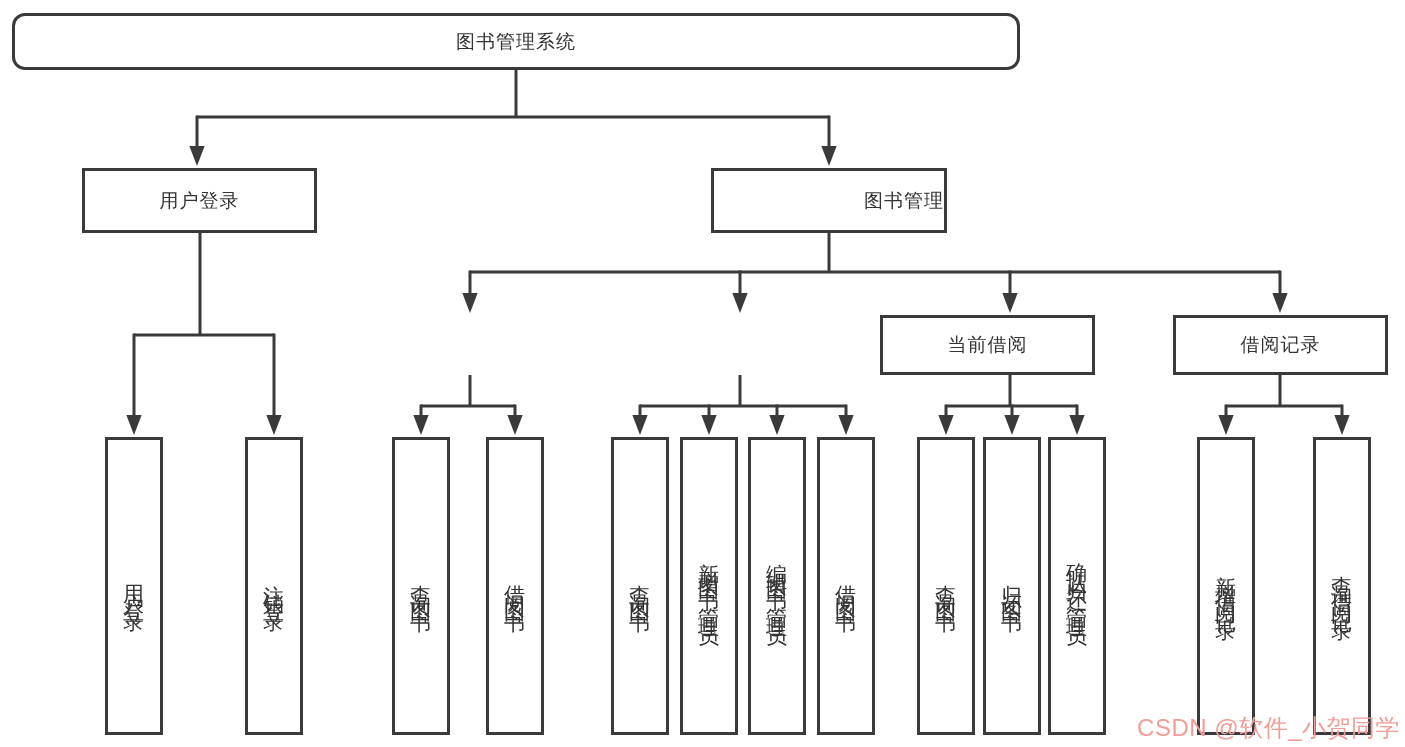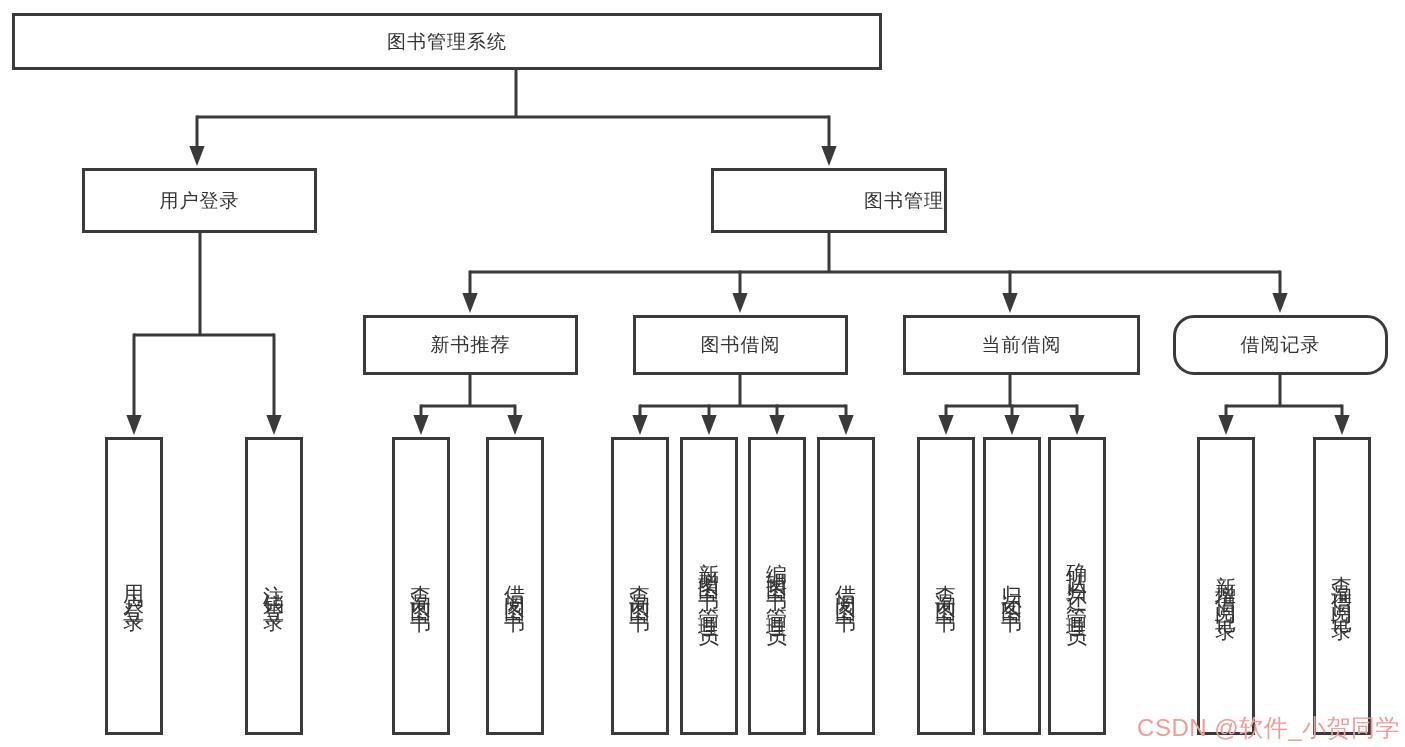--- a/index.html
+++ b/index.html
@@ -89,41 +89,35 @@
       <line x1="1012" y1="404.5" x2="1012" y2="415" marker-end="url(#arrow)"></line>
       <line x1="1077" y1="404.5" x2="1077" y2="415" marker-end="url(#arrow)"></line>
 
       <line x1="1280" y1="375" x2="1280" y2="406"></line>
       <line x1="1226" y1="406" x2="1342" y2="406"></line>
       <line x1="1226" y1="404.5" x2="1226" y2="415" marker-end="url(#arrow)"></line>
       <line x1="1342" y1="404.5" x2="1342" y2="415" marker-end="url(#arrow)"></line>
     </g>
   </svg>
 
-  <div class="node hnode" style="left:12px;top:13px;width:870px;height:57px;">
+  <div class="node hnode" style="left:12px;top:13px;width:1008px;height:57px;border-radius:13px;">
     <span>图书管理系统</span>
   </div>
 
   <div class="node hnode" style="left:82px;top:168px;width:235px;height:65px;">
     <span>用户登录</span>
   </div>
   <div class="node hnode" style="left:711px;top:168px;width:236px;height:65px;justify-content:flex-end;">
     <span>图书管理</span>
   </div>
 
-  <div class="node hnode" style="left:363px;top:315px;width:215px;height:60px;">
-    <span>新书推荐</span>
-  </div>
-  <div class="node hnode" style="left:633px;top:315px;width:215px;height:60px;">
-    <span>图书借阅</span>
-  </div>
-  <div class="node hnode" style="left:903px;top:315px;width:237px;height:60px;">
+  <div class="node hnode" style="left:880px;top:315px;width:215px;height:60px;">
     <span>当前借阅</span>
   </div>
-  <div class="node hnode" style="left:1173px;top:315px;width:215px;height:60px;border-radius:21px;">
+  <div class="node hnode" style="left:1173px;top:315px;width:215px;height:60px;">
     <span>借阅记录</span>
   </div>
 
   <div class="node vnode" style="left:105px;top:437px;">
     <span class="vtext">用户登录</span>
   </div>
   <div class="node vnode" style="left:245px;top:437px;">
     <span class="vtext">注销登录</span>
   </div>
 

